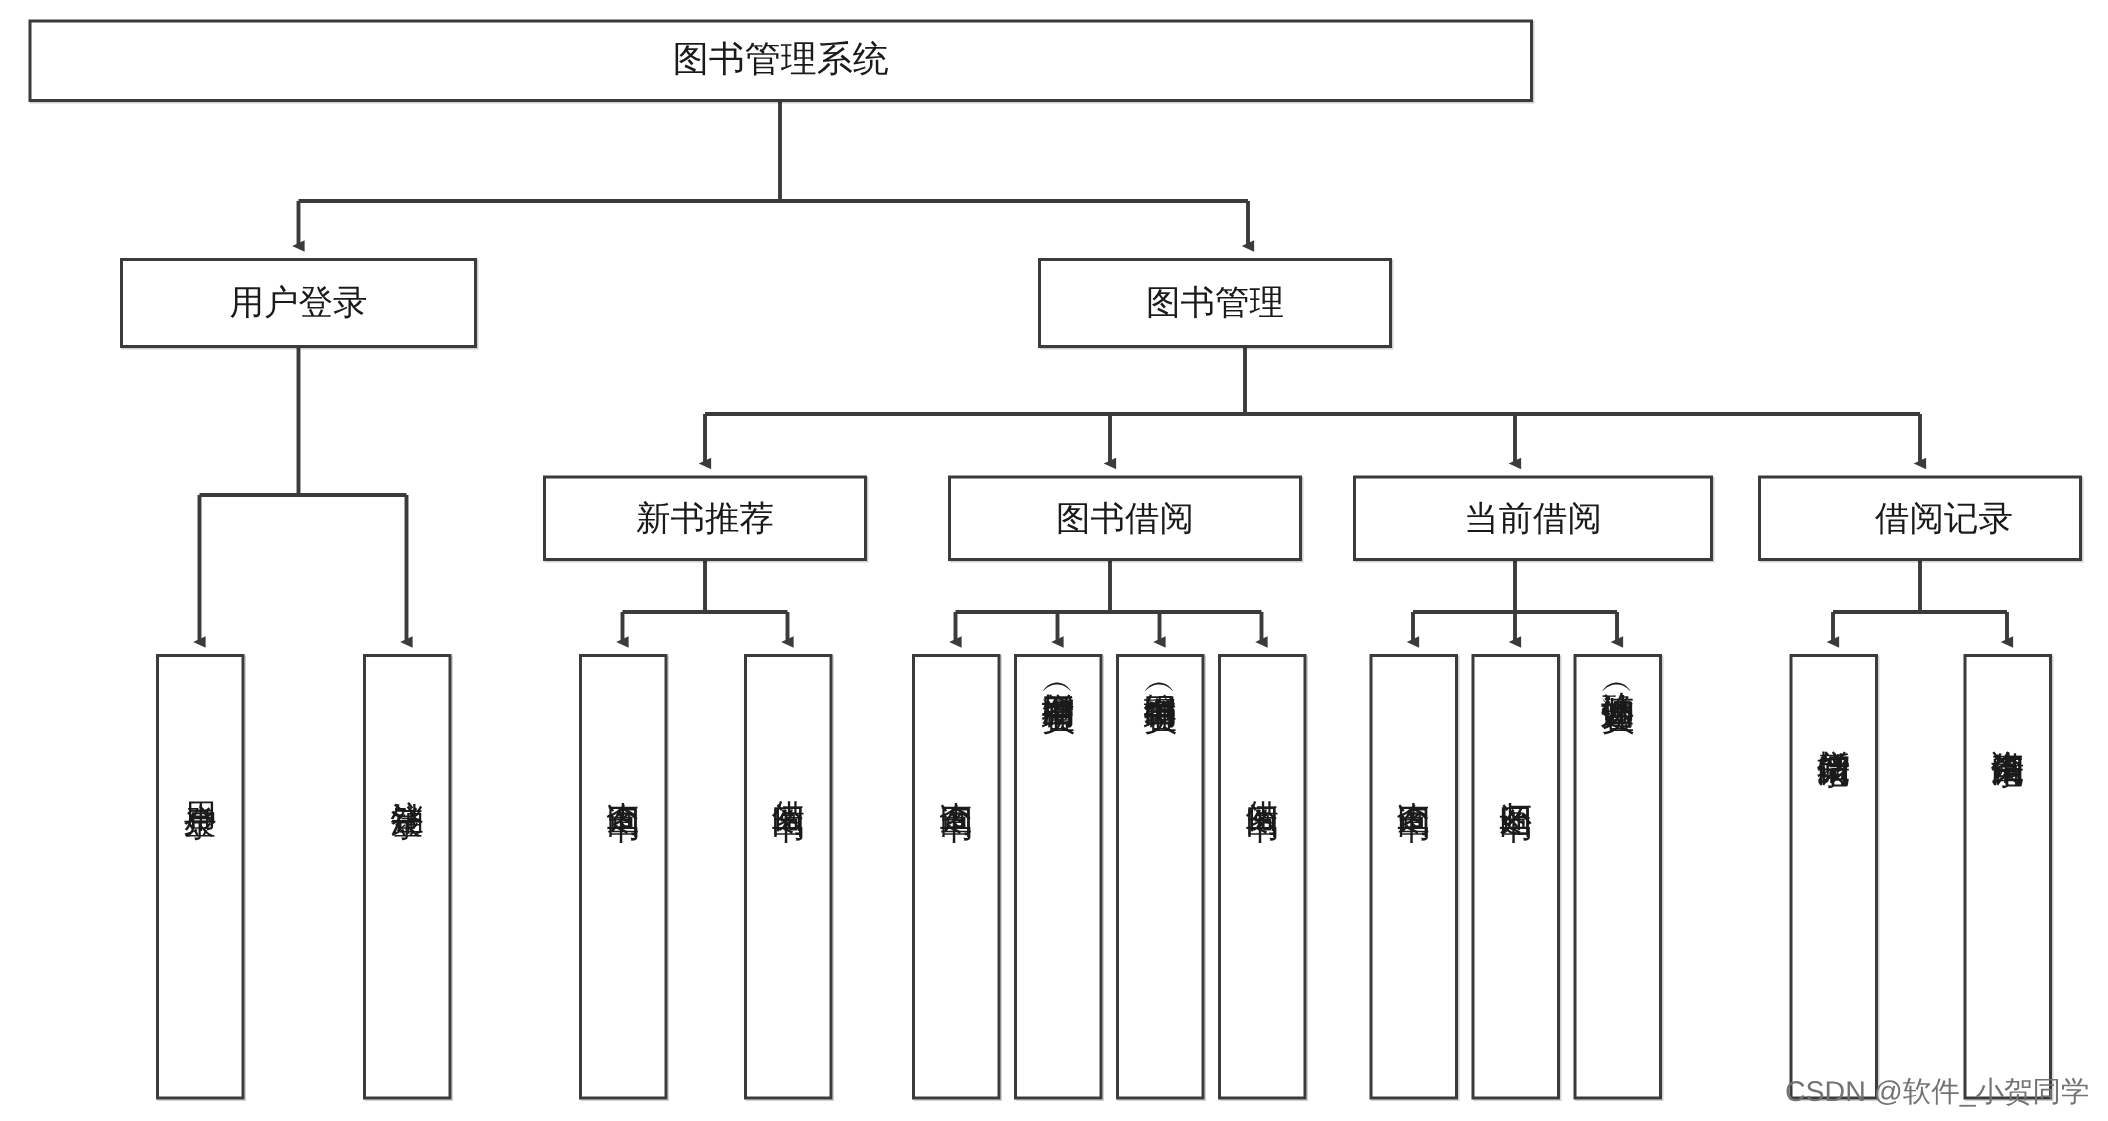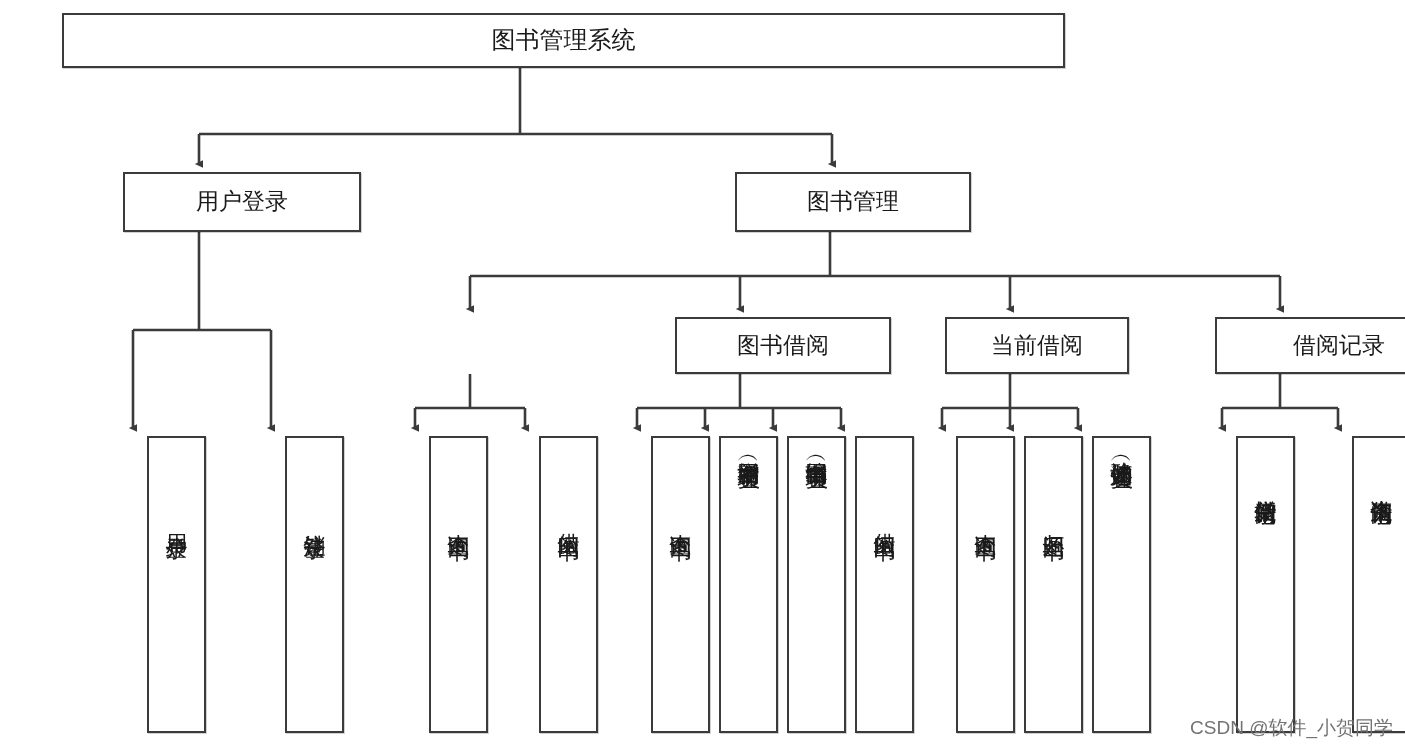--- a/index.html
+++ b/index.html
@@ -27,21 +27,20 @@
   }
   .node {
     position: absolute;
     box-sizing: border-box;
     background: #ffffff;
     border: 2px solid #3b3b3b;
     display: flex;
     align-items: center;
     justify-content: center;
     box-shadow: 1px 1px 0 rgba(0,0,0,0.18);
-    margin-left: 43px;
   }
   .node .label {
     color: #1a1a1a;
     text-align: center;
     line-height: 1.18;
     white-space: nowrap;
   }
   
   .node.horiz .label {
     font-size: 23px;
@@ -134,24 +133,27 @@
     <span class="label">图书管理系统</span>
   </div>
 
   <div class="node horiz" style="left:80px; top:172px; width:238px; height:60px;">
     <span class="label">用户登录</span>
   </div>
   <div class="node horiz" style="left:692px; top:172px; width:236px; height:60px;">
     <span class="label">图书管理</span>
   </div>
 
-  <div class="node horiz" style="left:632px; top:317px; width:216px; height:57px;">
+  <div class="node horiz" style="left:362px; top:317px; width:216px; height:57px;">
+    <span class="label">新书推荐</span>
+  </div>
+  <div class="node horiz" style="left:632px; top:317px; width:236px; height:57px;">
     <span class="label">图书借阅</span>
   </div>
-  <div class="node horiz" style="left:902px; top:317px; width:184px; height:57px;">
+  <div class="node horiz" style="left:902px; top:317px; width:240px; height:57px;">
     <span class="label">当前借阅</span>
   </div>
   <div class="node horiz" style="left:1172px; top:317px; width:216px; height:57px;padding-left:32px;">
     <span class="label">借阅记录</span>
   </div>
 
   <div class="node vert" style="left:104px; top:436px; width:59px; height:297px; padding-top:78px;">
     <span class="label">用户登录</span>
   </div>
   <div class="node vert" style="left:242px; top:436px; width:59px; height:297px; padding-top:78px;">

